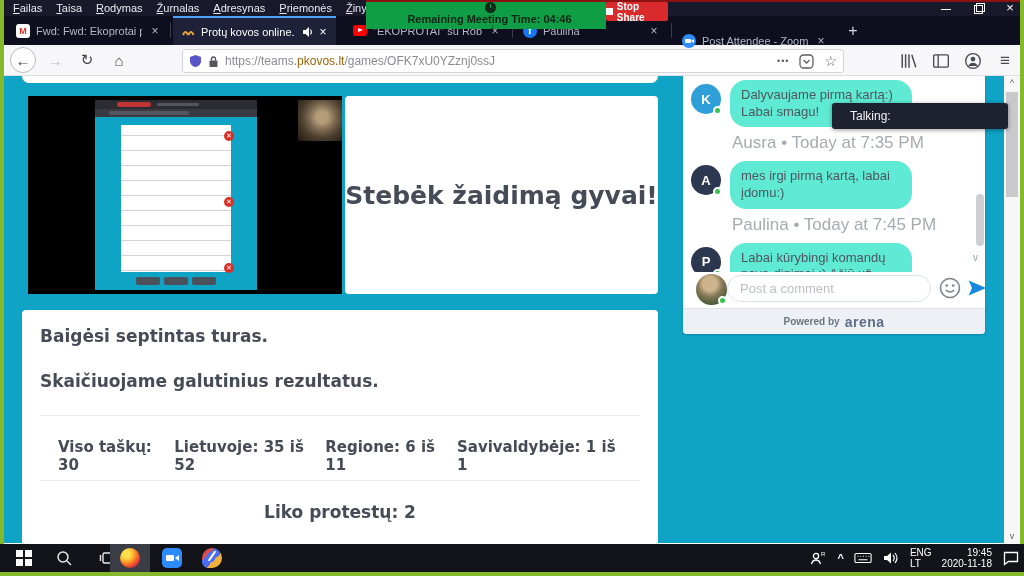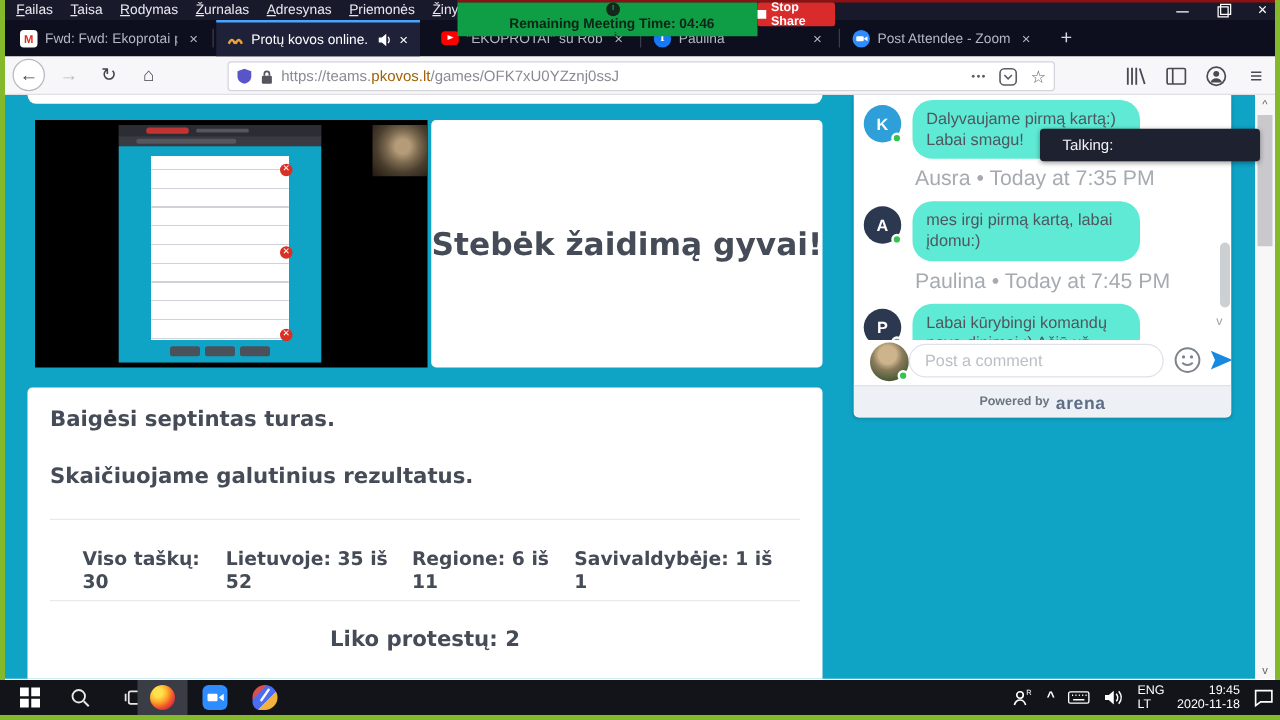--- a/index.html
+++ b/index.html
@@ -83,21 +83,21 @@
   .mini-btns i { width:24px; height:8px; background:#4b515a; border-radius:2px; }
   .webcam { position:absolute; left:270px; top:4px; width:44px; height:41px;
     background:radial-gradient(circle at 55% 42%, #b49c79 0 17%, #7d6a50 38%, #4a3e2e 62%, #20190f 100%); }
   .watch-card { position:absolute; left:341px; top:20px; width:313px; height:198px; background:#fff; border-radius:4px; display:flex; align-items:center; justify-content:center; }
   .watch-card span { font-family:"DejaVu Sans",sans-serif; font-size:25px; font-weight:bold; color:#454c57; }
 
   .result-card { position:absolute; left:18px; top:234px; width:636px; height:233px; background:#fff; border-radius:4px 4px 0 0; font-family:"DejaVu Sans",sans-serif; color:#454c57; }
   .rc-line1 { position:absolute; left:18px; top:16px; font-size:17px; font-weight:bold; }
   .rc-line2 { position:absolute; left:18px; top:61px; font-size:17px; font-weight:bold; }
   .rc-div1 { position:absolute; left:18px; right:18px; top:105px; height:1px; background:#e8eaec; }
-  .rc-stats { position:absolute; left:36px; right:32px; top:128px; display:flex; justify-content:space-between;margin-left:8px; }
+  .rc-stats { position:absolute; left:36px; right:32px; top:128px; display:flex; justify-content:space-between; }
   .rc-stats span { font-size:15px; font-weight:bold; }
   .rc-div2 { position:absolute; left:18px; right:18px; top:170px; height:1px; background:#e8eaec; }
   .rc-protests { position:absolute; left:0; right:0; top:192px; text-align:center; font-size:17px; font-weight:bold; }
 
   
   .chat { position:absolute; left:679px; top:0; width:302px; height:258px; background:#fff; border-radius:0 0 4px 4px; box-shadow:0 1px 3px rgba(0,0,0,.18); overflow:hidden; }
   .msg-area { position:absolute; left:0; top:0; right:0; bottom:62px; padding:2px 8px 0 8px; overflow:hidden; }
   .msg { display:flex; align-items:flex-start; margin-top:2px; }
   .avatar { width:30px; height:30px; border-radius:50%; color:#fff; font-size:13px; font-weight:bold; display:flex; align-items:center; justify-content:center; position:relative; flex:0 0 30px; margin-top:4px; }
   .presence { position:absolute; right:-1px; bottom:-1px; width:9px; height:9px; background:#35c24d; border:2px solid #fff; border-radius:50%; }
@@ -208,21 +208,21 @@
       <span class="title">"EKOPROTAI" su Robertu Petrau</span>
       <span class="tab-close">×</span>
     </div>
     <div class="tab-sep" style="left:508px;"></div>
     <div class="tab" style="left:511px;width:152px;">
       <span class="favicon fav-fb">f</span>
       <span class="title">Paulina</span>
       <span class="tab-close">×</span>
     </div>
     <div class="tab-sep" style="left:667px;"></div>
-    <div class="tab" style="left:670px;width:160px;">
+    <div class="tab" style="left:670px;width:160px;margin-top:10px;">
       <span class="favicon fav-zoom"></span>
       <span class="title">Post Attendee - Zoom</span>
       <span class="tab-close">×</span>
     </div>
     <div class="newtab">+</div>
   </div>
 
   <div class="toolbar">
     <div class="nav-btn nav-back">←</div>
     <div class="nav-btn nav-fwd">→</div>

